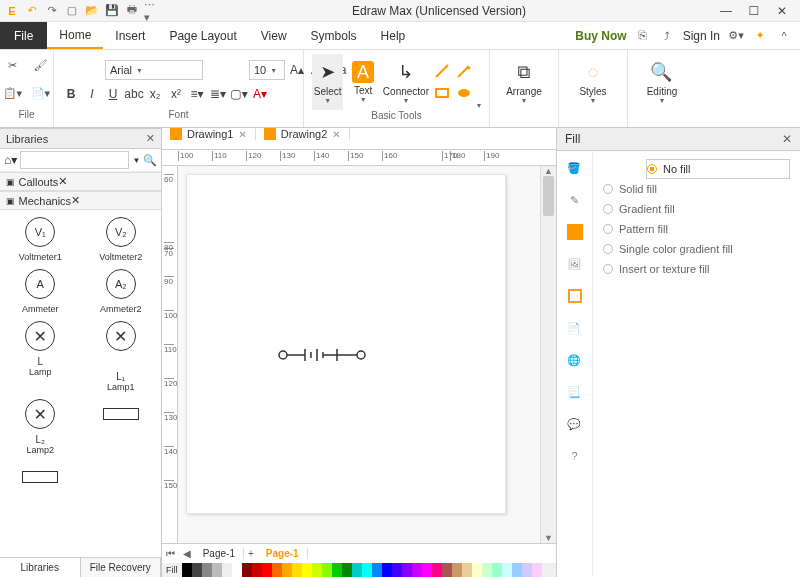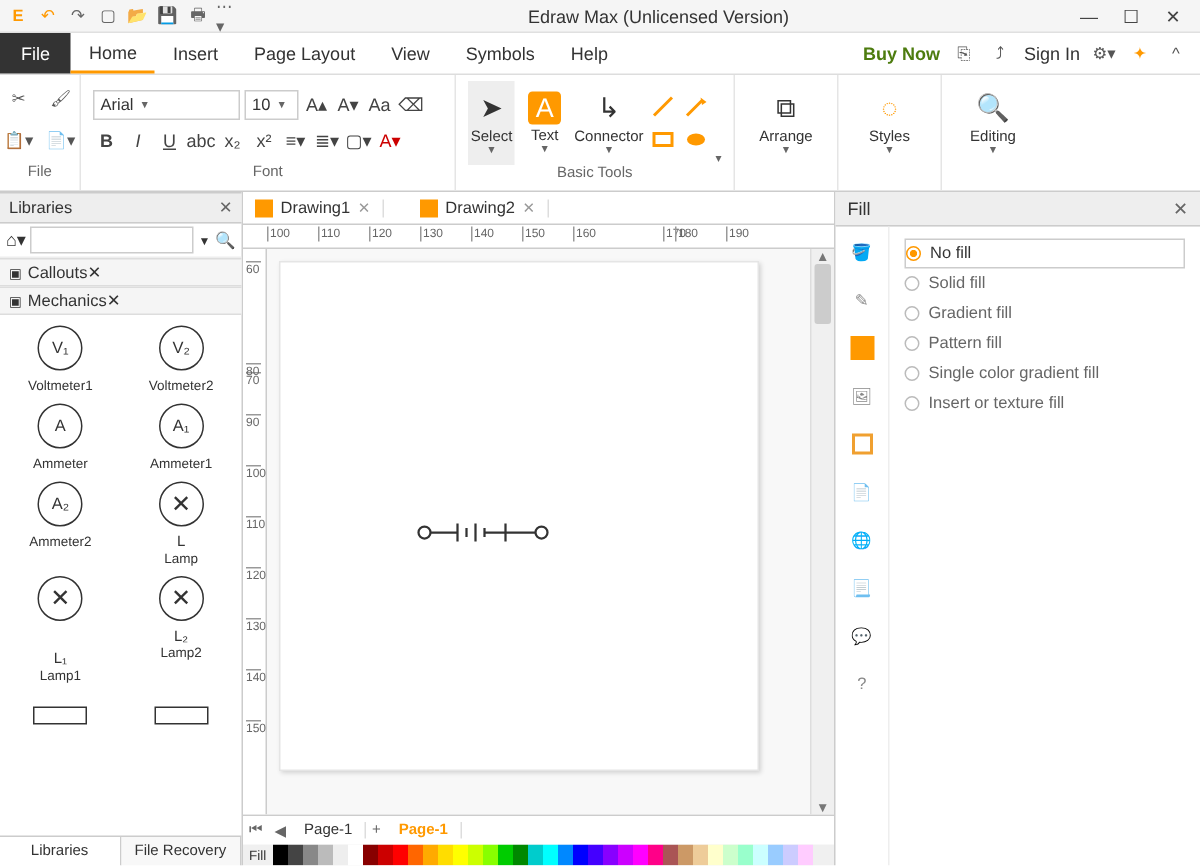--- a/index.html
+++ b/index.html
@@ -26,21 +26,21 @@
 .ribbon { height: 78px; background: #fff; display: flex; border-bottom: 1px solid #ccc; }
 .ribbon-group { border-right: 1px solid #e5e5e5; padding: 4px 8px; display: flex; flex-direction: column; }
 .ribbon-group .body { flex: 1; display: flex; align-items: center; gap: 4px; }
 .ribbon-group .label { text-align: center; font-size: 10px; color: #666; height: 14px; }
 .bigbtn { display: flex; flex-direction: column; align-items: center; justify-content: center; width: 52px; height: 56px; }
 .bigbtn .ic { width: 24px; height: 24px; display: flex; align-items: center; justify-content: center; font-size: 18px; }
 .bigbtn .tx { font-size: 10px; margin-top: 2px; }
 .bigbtn .dd { font-size: 7px; color: #666; }
 .font-row { display: flex; align-items: center; gap: 3px; }
 .font-col { display: flex; flex-direction: column; gap: 5px; }
-.sel { border: 1px solid #ccc; height: 20px; padding: 0 4px; display: flex; align-items: center; font-size: 11px; background: #fff; }
+.sel { border: 1px solid #ccc; height: 20px; padding: 0 4px; display: flex; align-items: center; font-size: 11px; background: #fff; margin-left: 43px; }
 .sel .arr { margin-left: 4px; font-size: 7px; color: #666; }
 .tbtn { width: 18px; height: 18px; display: inline-flex; justify-content: center; align-items: center; color: #444; font-size: 12px; }
 .smallic { width: 22px; height: 22px; display: flex; justify-content: center; align-items: center; color: #555; }
 .shapeic { width: 18px; height: 18px; display: inline-block; }
 
 
 .workspace { display: flex; height: calc(577px - 22px - 28px - 78px); }
 .left-panel { width: 162px; border-right: 1px solid #ccc; background: #fff; display: flex; flex-direction: column; }
 .panel-hdr { background: #eee; border-bottom: 1px solid #ccc; border-top: 1px solid #ccc; padding: 3px 6px; display: flex; align-items: center; font-size: 11px; }
 .panel-hdr .x { margin-left: auto; color: #666; }
@@ -57,21 +57,21 @@
 .shape-cell .nm { font-size: 9px; color: #333; }
 .circ { width: 30px; height: 30px; border: 1.5px solid #333; border-radius: 50%; display: flex; align-items: center; justify-content: center; font-size: 11px; }
 .circ.x::before { content: "✕"; font-size: 16px; }
 .rect { width: 36px; height: 12px; border: 1.5px solid #333; }
 .left-tabs { display: flex; border-top: 1px solid #ccc; margin-top: auto; }
 .left-tabs .lt { flex: 1; padding: 4px; font-size: 10px; border-right: 1px solid #ccc; text-align: center; background: #f8f8f8; }
 .left-tabs .lt.active { background: #fff; }
 
 
 .canvas-area { flex: 1; display: flex; flex-direction: column; background: #f0f0f0; min-width: 0; }
-.doc-tabs { height: 22px; background: #fff; display: flex; align-items: center; border-bottom: 1px solid #ccc; gap: 16px; }
+.doc-tabs { height: 22px; background: #fff; display: flex; align-items: flex-start; border-bottom: 1px solid #ccc; }
 .dtab { display: flex; align-items: center; padding: 0 8px; gap: 5px; border-right: 1px solid #ddd; font-size: 11px; }
 .dtab.active { background: #fff; }
 .dtab .dic { width: 12px; height: 12px; background: #f90; display: inline-block; }
 .dtab .dx { color: #999; font-size: 10px; }
 .ruler-h { height: 16px; background: #fff; border-bottom: 1px solid #ccc; display: flex; font-size: 8px; color: #666; position: relative; overflow: hidden; }
 .ruler-h .rt { position: absolute; top: 1px; border-left: 1px solid #999; height: 10px; padding-left: 1px; }
 .canvas-wrap { flex: 1; display: flex; overflow: hidden; }
 .ruler-v { width: 16px; background: #fff; border-right: 1px solid #ccc; font-size: 8px; color: #666; position: relative; }
 .ruler-v .rt { position: absolute; left: 2px; border-top: 1px solid #999; width: 10px; padding-top: 0px; }
 .canvas { flex: 1; background: #f8f8f8; position: relative; overflow: hidden; }
@@ -310,26 +310,20 @@
             <div class="sym">
               <div class="circ">V₂</div>
             </div>
             <div class="nm">Voltmeter2</div>
           </div>
           <div class="shape-cell">
             <div class="sym">
               <div class="circ">A</div>
             </div>
             <div class="nm">Ammeter</div>
-          </div>
-          <div class="shape-cell">
-            <div class="sym">
-              <div class="circ">A₁</div>
-            </div>
-            <div class="nm">Ammeter1</div>
           </div>
           <div class="shape-cell">
             <div class="sym">
               <div class="circ">A₂</div>
             </div>
             <div class="nm">Ammeter2</div>
           </div>
           <div class="shape-cell">
             <div class="sym">
               <div class="circ x"></div>

